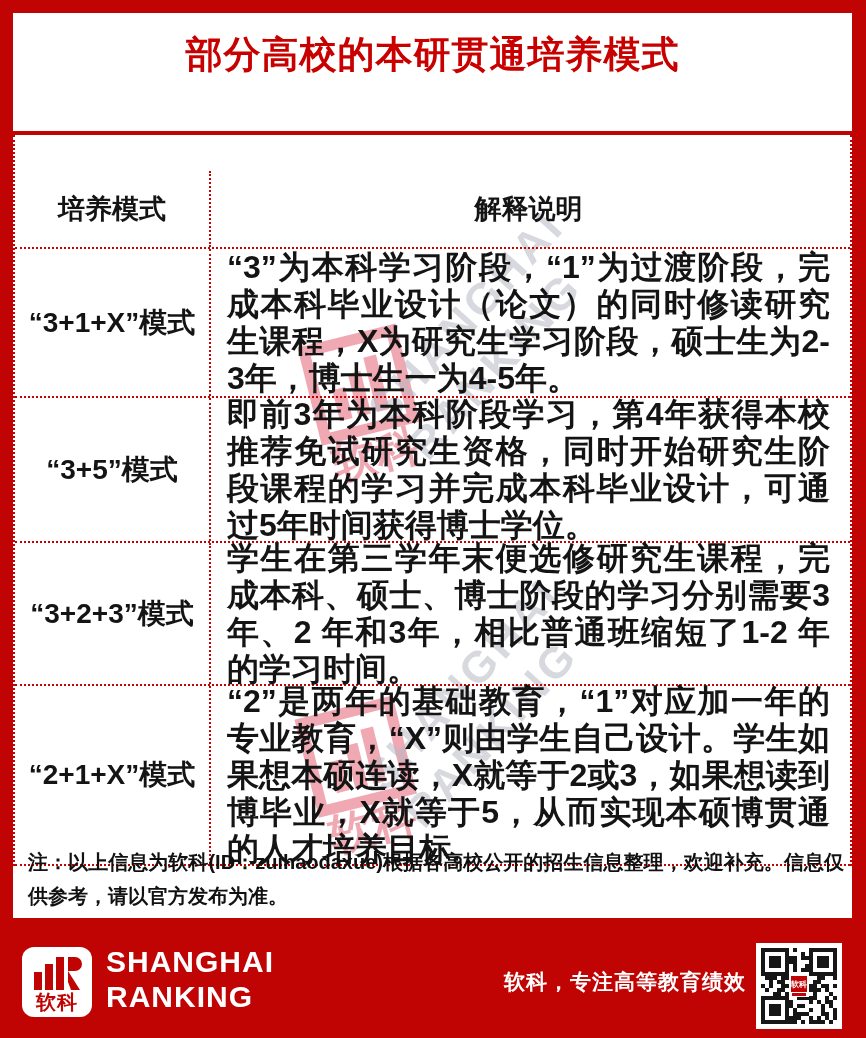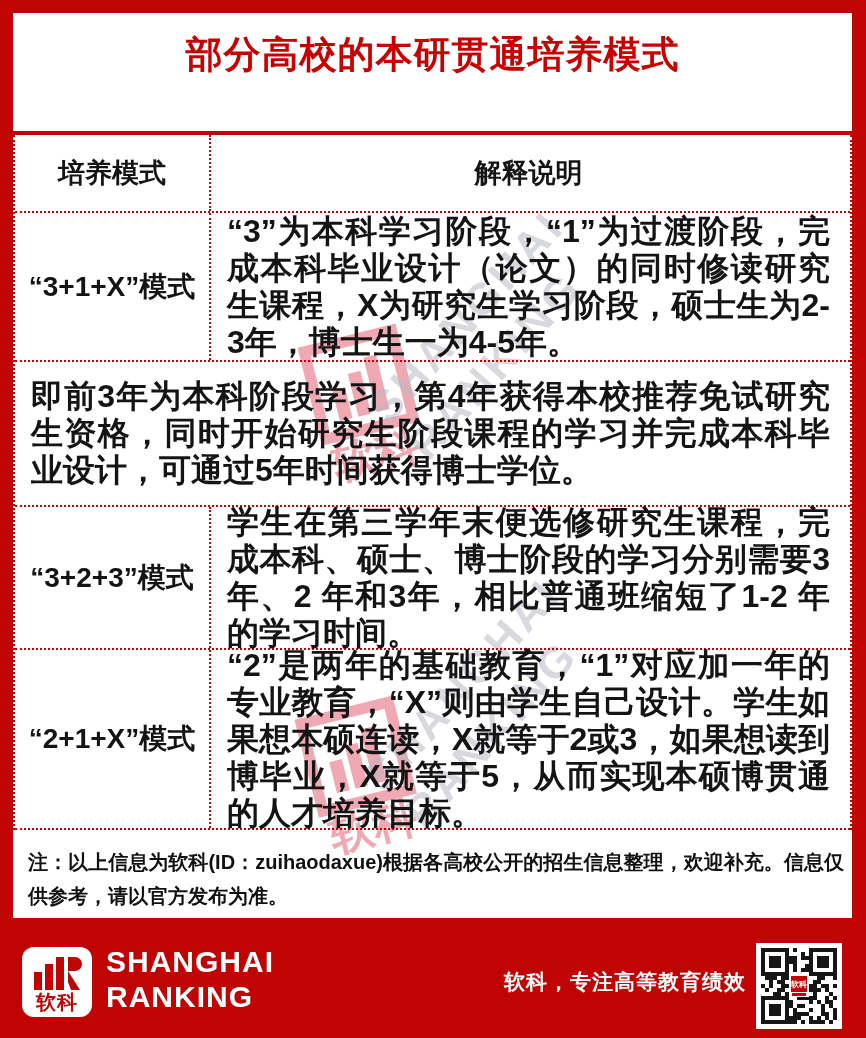--- a/index.html
+++ b/index.html
@@ -50,21 +50,21 @@
   .col1 {
     width:196px; flex:0 0 196px; border-right:2px dotted #C00404;
     display:flex; align-items:center; justify-content:center;
     font-size:28px; font-weight:700; text-align:center;
   }
   .col2 {
     flex:1; display:flex; align-items:center;
     padding:10px 20px 10px 16px;
     font-size:32px; font-weight:600; line-height:37px; text-align:justify;
   }
-  .thead { height:78px; }
+  .thead { height:78px;margin-top:36px; }
   .thead .td {
     font-size:27px; font-weight:800;
     align-items:center; justify-content:center; text-align:center;
   }
   .thead .col2 { justify-content:center; }
   .row-h1 { height:149px; }
   .row-h2 { height:145px; }
   .row-h3 { height:143px; }
   .row-h4 { height:180px; }
 
@@ -146,20 +146,21 @@
         <div class="td col1">培养模式</div>
         <div class="td col2">解释说明</div>
       </div>
 
       <div class="tr row-h1">
         <div class="td col1">“3+1+X”模式</div>
         <div class="td col2">“3”为本科学习阶段，“1”为过渡阶段，完成本科毕业设计（论文）的同时修读研究生课程，X为研究生学习阶段，硕士生为2-3年，博士生一为4-5年。</div>
       </div>
 
       <div class="tr row-h2">
+        <div class="td col1">“3+5”模式</div>
         <div class="td col2">即前3年为本科阶段学习，第4年获得本校推荐免试研究生资格，同时开始研究生阶段课程的学习并完成本科毕业设计，可通过5年时间获得博士学位。</div>
       </div>
 
       <div class="tr row-h3">
         <div class="td col1">“3+2+3”模式</div>
         <div class="td col2">学生在第三学年末便选修研究生课程，完成本科、硕士、博士阶段的学习分别需要3年、2 年和3年，相比普通班缩短了1-2 年的学习时间。</div>
       </div>
 
       <div class="tr row-h4">
         <div class="td col1">“2+1+X”模式</div>

